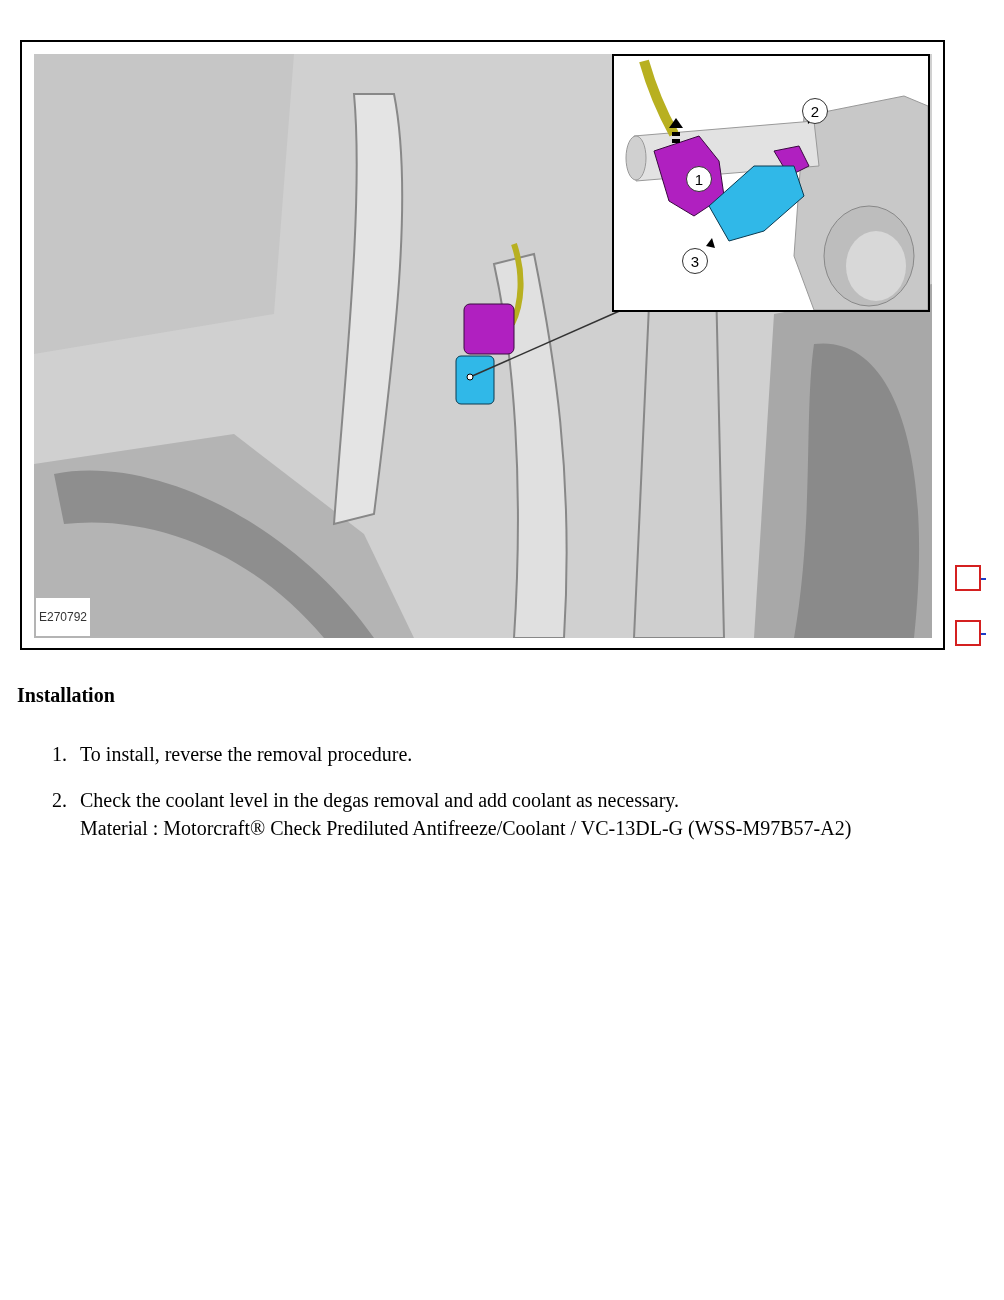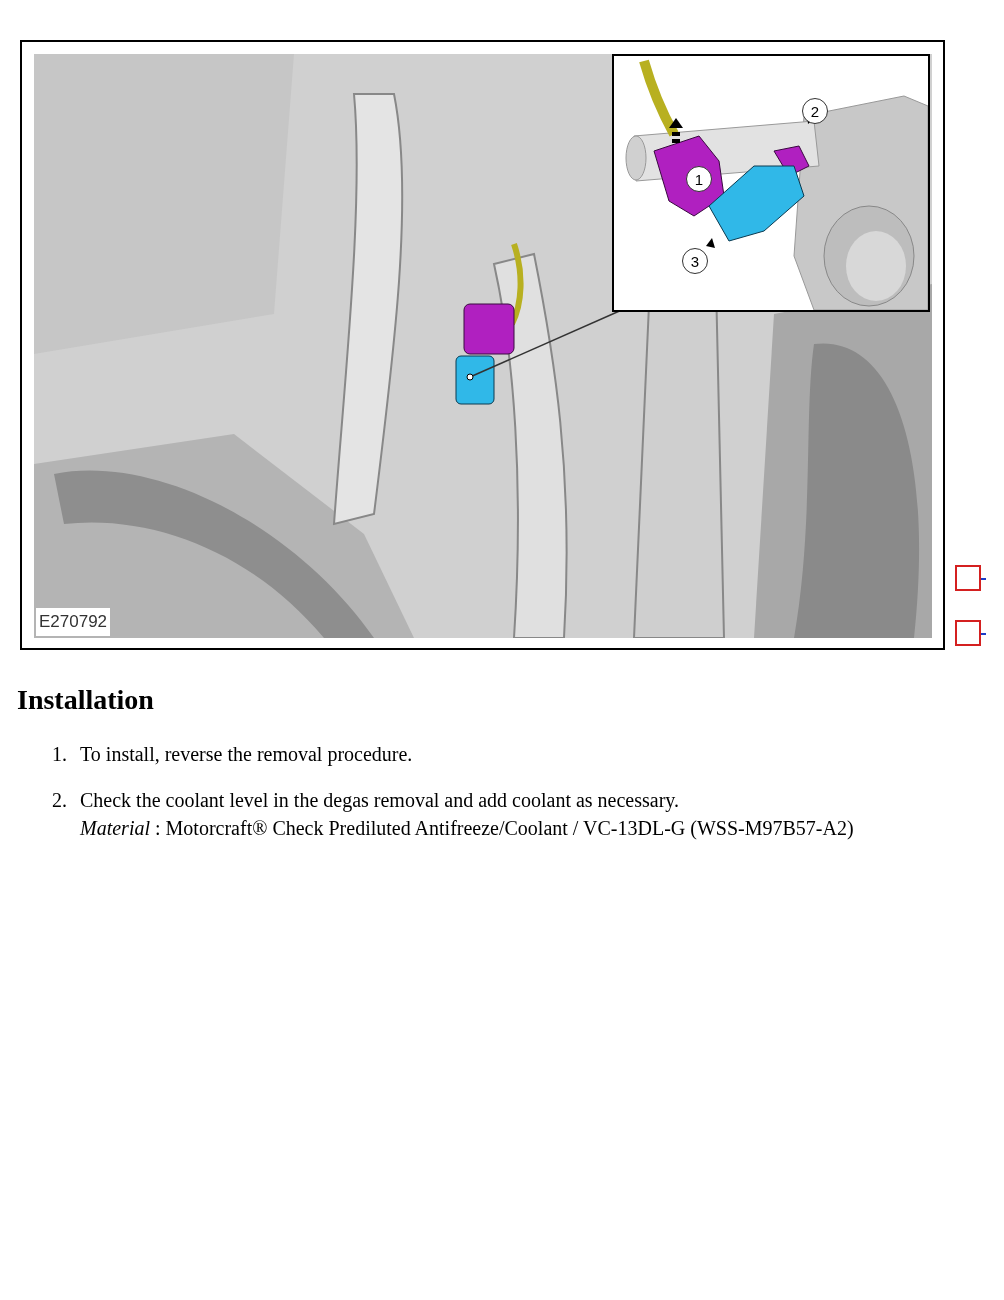--- a/index.html
+++ b/index.html
@@ -4,35 +4,35 @@
 <style>
   html, body { margin:0; padding:0; background:#ffffff; }
   body { width:1004px; height:1300px; position:relative; overflow:hidden;
          font-family:"Liberation Serif", serif; color:#000; }
   .figure { position:absolute; left:20px; top:40px; width:925px; height:610px;
             border:2px solid #000; box-sizing:border-box; background:#fff; }
   .drawing { position:absolute; left:12px; top:12px; width:898px; height:584px;
              background:linear-gradient(135deg,#d9d9d9 0%,#bdbdbd 30%,#e6e6e6 50%,#a9a9a9 75%,#cfcfcf 100%);
              overflow:hidden; }
   .drawing svg { position:absolute; left:0; top:0; }
-  .fig-id { position:absolute; left:2px; bottom:2px; background:#fff; padding:4px 3px;
-            font-family:"Liberation Sans", sans-serif; font-size:17px; color:#333; }
+  .fig-id { position:absolute; left:2px; bottom:2px; background:#fff; padding:12px 3px;
+            font-family:"Liberation Sans", sans-serif; font-size:12px; color:#333; }
   .inset { position:absolute; left:590px; top:12px; width:318px; height:258px;
            border:2px solid #000; box-sizing:border-box; background:#fff; overflow:hidden; }
   .callout { position:absolute; width:26px; height:26px; border:1.5px solid #333; border-radius:50%;
              background:#fff; font-family:"Liberation Sans", sans-serif; font-size:15px;
              display:flex; align-items:center; justify-content:center; box-sizing:border-box; }
   .side-box { position:absolute; left:955px; width:26px; height:26px;
               border:2px solid #d42020; box-sizing:border-box; }
   .side-box::after { content:""; position:absolute; right:-7px; top:11px; width:5px; height:2px; background:#1a3cc8; }
-  .heading { position:absolute; left:17px; top:684px; font-weight:bold; font-size:28px; }
+  .heading { position:absolute; left:17px; top:684px; font-weight:bold; font-size:20px; }
   .steps { position:absolute; left:52px; top:740px; font-size:20px; line-height:28px; }
   .step { display:flex; margin-bottom:18px; }
   .step-num { width:28px; }
-  .material-label { font-style:italic; }
+  .material-label { }
 </style>
 </head>
 <body>
 
 <div class="figure">
   <div class="drawing">
     <svg width="898" height="584" viewBox="0 0 898 584">
       <rect x="0" y="0" width="898" height="584" fill="#d0d0d0"></rect>
       <path d="M0 0 L260 0 L240 260 L0 300 Z" fill="#c6c6c6"></path>
       <path d="M0 410 L200 380 L330 480 L380 584 L0 584 Z" fill="#b4b4b4"></path>

